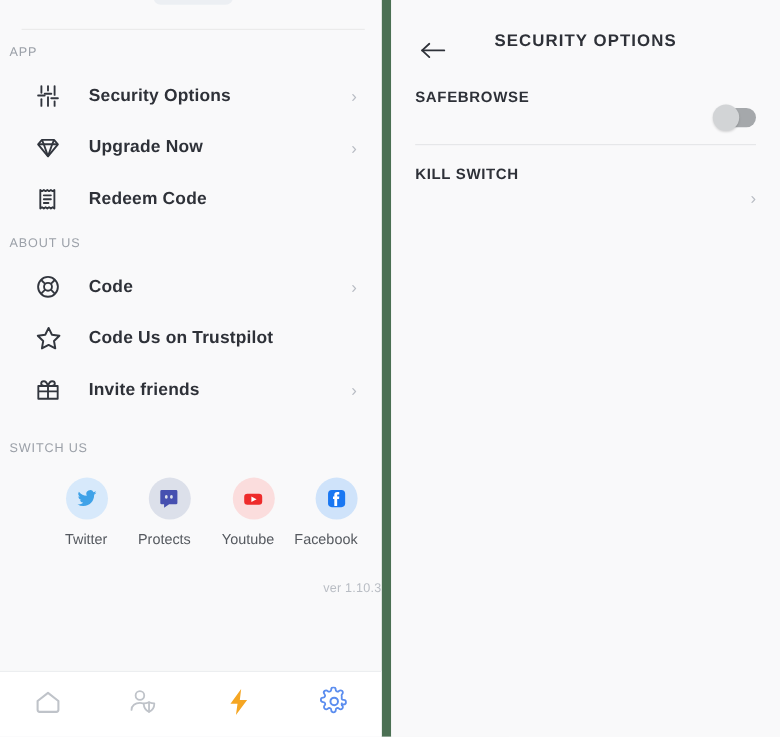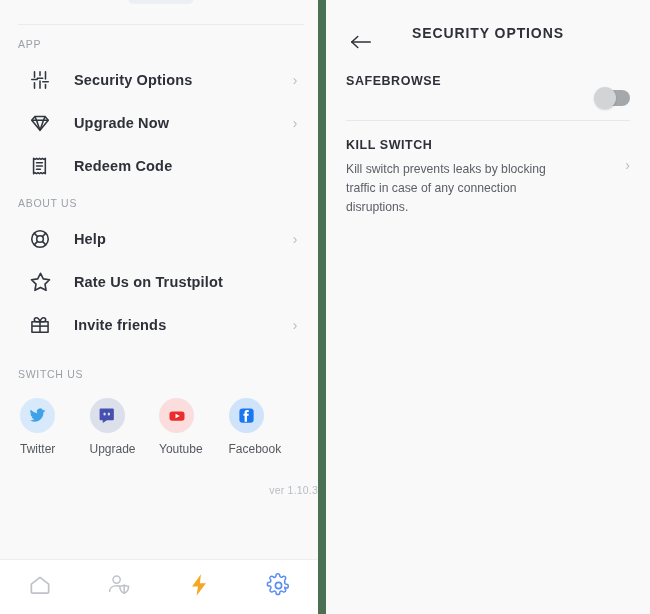--- a/index.html
+++ b/index.html
@@ -50,21 +50,21 @@
   }
   .left-scroll {
     flex: 1 1 auto;
     padding-top: 38px;
     position: relative;
   }
   .section-label {
     font-size: 10.5px;
     letter-spacing: 0.7px;
     color: #9ba0a8;
-    padding-left: 18px;
+    padding-left: 8px;
     margin-bottom: 8px;
     font-weight: 400;
   }
   .menu-item {
     display: flex;
     align-items: center;
     height: 43px;
     padding-left: 26px;
     padding-right: 16px;
     cursor: pointer;
@@ -104,21 +104,21 @@
   
   .social-row {
     display: flex;
     padding: 10px 20px 0 20px;
     gap: 0;
   }
   .social {
     flex: 1 1 0;
     display: flex;
     flex-direction: column;
-    align-items: flex-start;
+    align-items: flex-end;
     cursor: pointer;
   }
   .social-circle {
     width: 35px;
     height: 35px;
     border-radius: 50%;
     display: flex;
     align-items: center;
     justify-content: center;
   }
@@ -325,31 +325,31 @@
         <span class="menu-icon">
           <svg width="22" height="22" viewBox="0 0 24 24" fill="none" stroke="currentColor" stroke-width="1.7">
             <circle cx="12" cy="12" r="9"></circle>
             <circle cx="12" cy="12" r="3.6"></circle>
             <line x1="5.6" y1="5.6" x2="9.4" y2="9.4"></line>
             <line x1="14.6" y1="14.6" x2="18.4" y2="18.4"></line>
             <line x1="18.4" y1="5.6" x2="14.6" y2="9.4"></line>
             <line x1="9.4" y1="14.6" x2="5.6" y2="18.4"></line>
           </svg>
         </span>
-        <span class="menu-label">Help</span>
+        <span class="menu-label">Code</span>
         <span class="chev">›</span>
       </div>
 
       <div class="menu-item">
         <span class="menu-icon">
           <svg width="23" height="23" viewBox="0 0 24 24" fill="none" stroke="currentColor" stroke-width="1.7" stroke-linejoin="round">
             <polygon points="12,3.4 14.9,9.3 21.4,10.2 16.7,14.8 17.8,21.2 12,18.2 6.2,21.2 7.3,14.8 2.6,10.2 9.1,9.3"></polygon>
           </svg>
         </span>
-        <span class="menu-label">Rate Us on Trustpilot</span>
+        <span class="menu-label">Code Us on Trustpilot</span>
         <span class="chev hidden">›</span>
       </div>
 
       <div class="menu-item">
         <span class="menu-icon">
           <svg width="22" height="22" viewBox="0 0 24 24" fill="none" stroke="currentColor" stroke-width="1.7" stroke-linejoin="round">
             <rect x="3.2" y="8.4" width="17.6" height="11.6"></rect>
             <line x1="3.2" y1="13.2" x2="20.8" y2="13.2"></line>
             <line x1="12" y1="8.4" x2="12" y2="20"></line>
             <path d="M12 8.4C12 8.4 10.6 4 8.2 4c-1.5 0-2.4 1.1-2.4 2.2 0 1.3 1.2 2.2 2.6 2.2z"></path>
@@ -377,21 +377,21 @@
 
         <div class="social">
           <span class="social-circle" style="background:#DCE0EA">
             <svg width="19" height="19" viewBox="0 0 24 24" fill="#4650B0">
               <path d="M4 4h14a2 2 0 0 1 2 2v10a2 2 0 0 1-2 2h-8l-5 3.5V18H4a2 2 0 0 1-2-2V6a2 2 0 0 1 2-2z" opacity="0"></path>
               <path d="M3.4 3h15.2A1.4 1.4 0 0 1 20 4.4v12.2a1.4 1.4 0 0 1-1.4 1.4h-7.3L6 21.6V18H3.4A1.4 1.4 0 0 1 2 16.6V4.4A1.4 1.4 0 0 1 3.4 3z"></path>
               <ellipse cx="8.3" cy="10.2" rx="1.5" ry="1.9" fill="#DCE0EA"></ellipse>
               <ellipse cx="13.7" cy="10.2" rx="1.5" ry="1.9" fill="#DCE0EA"></ellipse>
             </svg>
           </span>
-          <span class="social-name">Upgrade</span>
+          <span class="social-name">Protects</span>
         </div>
 
         <div class="social">
           <span class="social-circle" style="background:#FBDDDD">
             <svg width="20" height="20" viewBox="0 0 24 24">
               <rect x="3" y="6.6" width="18" height="11" rx="3.2" fill="#EE2B2B"></rect>
               <polygon points="10.2,9.4 15.4,12.1 10.2,14.8" fill="#ffffff"></polygon>
             </svg>
           </span>
           <span class="social-name">Youtube</span>
@@ -478,21 +478,20 @@
             <div class="knob"></div>
           </div>
         </div>
       </div>
 
       <div class="opt-divider"></div>
 
       <div class="opt-row">
         <div class="opt-text">
           <div class="opt-title">KILL SWITCH</div>
-          <div class="opt-desc">Kill switch prevents leaks by blocking traffic in case of any connection disruptions.</div>
         </div>
         <div class="opt-ctrl" style="padding-top:20px">
           <span class="opt-chev">›</span>
         </div>
       </div>
     </div>
   </div>
 </div>
 
 </body></html>

